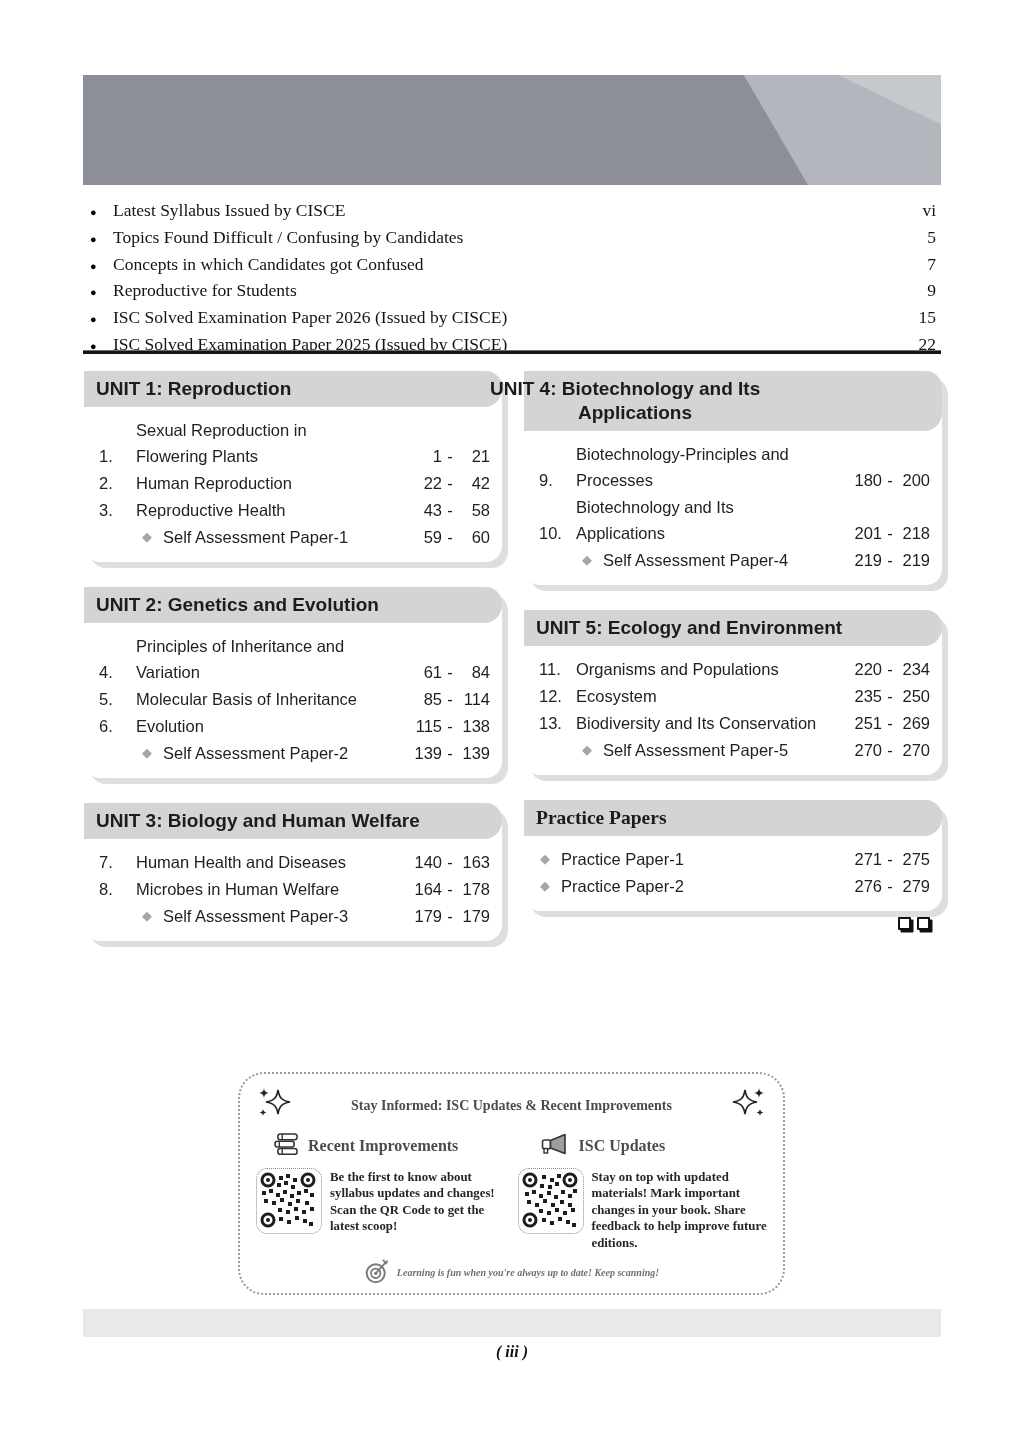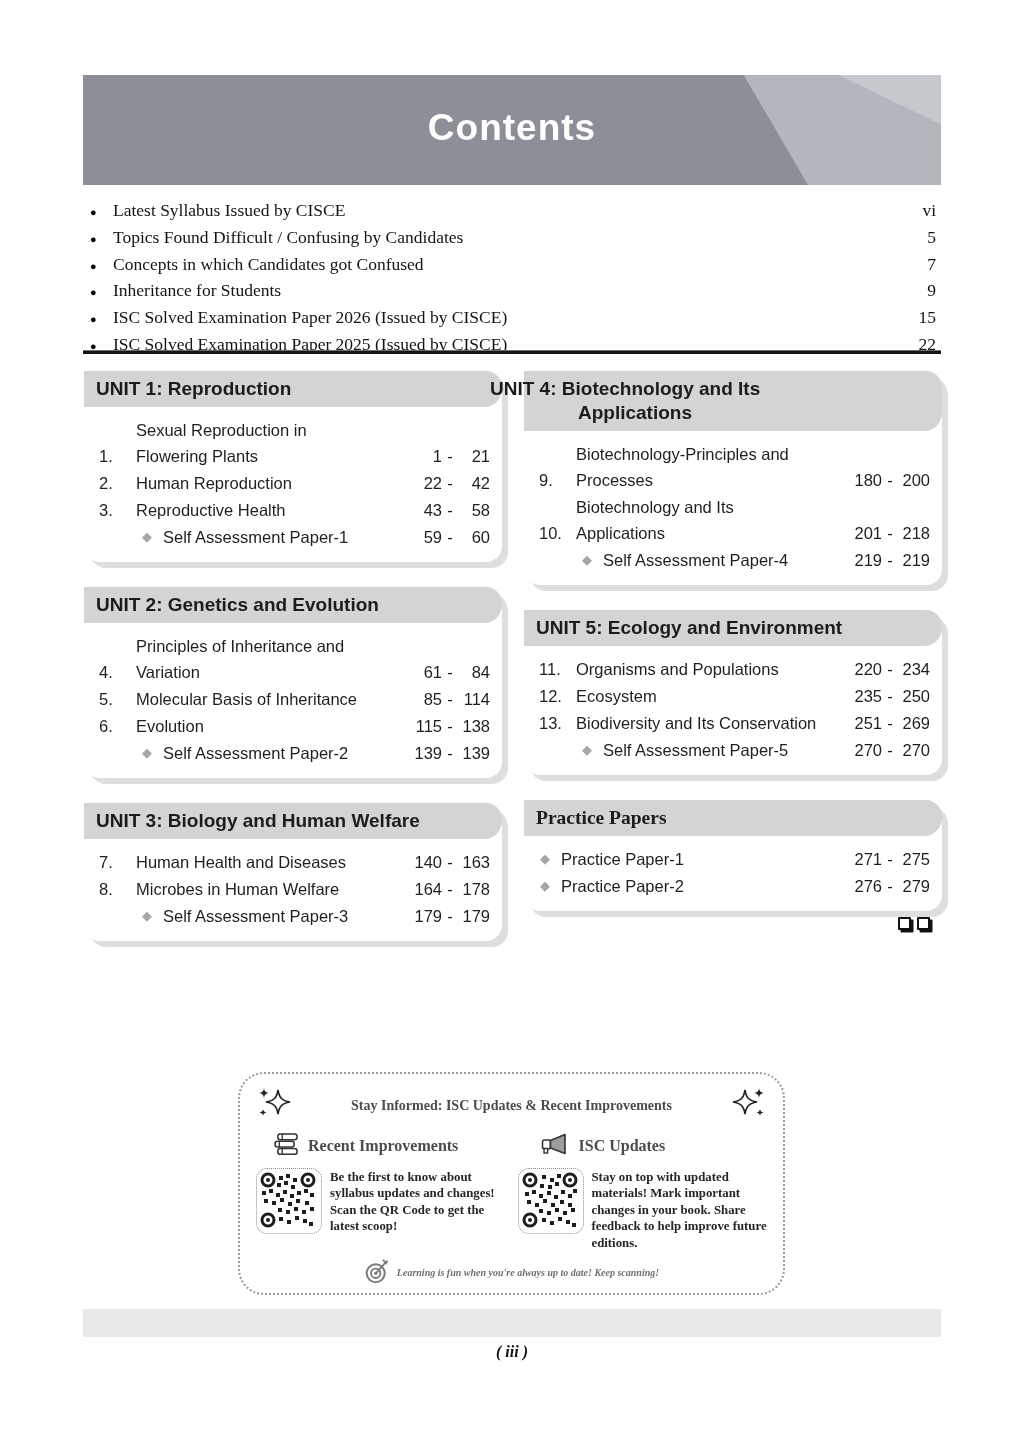--- a/index.html
+++ b/index.html
@@ -79,42 +79,41 @@
   .footer-bar { position:absolute; left:83px; top:1309px; width:858px; height:28px; background:#e9e9ea; }
   .page-num { position:absolute; left:0; top:1343px; width:100%; text-align:center;
               font-size:16px; font-style:italic; font-weight:bold; color:#111; }
 </style>
 </head>
 <body>
 
 <div class="banner">
   <div class="banner-dark"></div>
   <div class="banner-corner"></div>
-  <div class="banner-title">Contents</div>
 </div>
 
 <div class="front-list">
     <div class="front-row">
       <span class="front-bullet">●</span>
       <span class="front-label">Latest Syllabus Issued by CISCE</span>
       <span class="front-page">vi</span>
     </div>
     <div class="front-row">
       <span class="front-bullet">●</span>
       <span class="front-label">Topics Found Difficult / Confusing by Candidates</span>
       <span class="front-page">5</span>
     </div>
     <div class="front-row">
       <span class="front-bullet">●</span>
       <span class="front-label">Concepts in which Candidates got Confused</span>
       <span class="front-page">7</span>
     </div>
     <div class="front-row">
       <span class="front-bullet">●</span>
-      <span class="front-label">Inheritance for Students</span>
+      <span class="front-label">Reproductive for Students</span>
       <span class="front-page">9</span>
     </div>
     <div class="front-row">
       <span class="front-bullet">●</span>
       <span class="front-label">ISC Solved Examination Paper 2026 (Issued by CISCE)</span>
       <span class="front-page">15</span>
     </div>
     <div class="front-row">
       <span class="front-bullet">●</span>
       <span class="front-label">ISC Solved Examination Paper 2025 (Issued by CISCE)</span>

